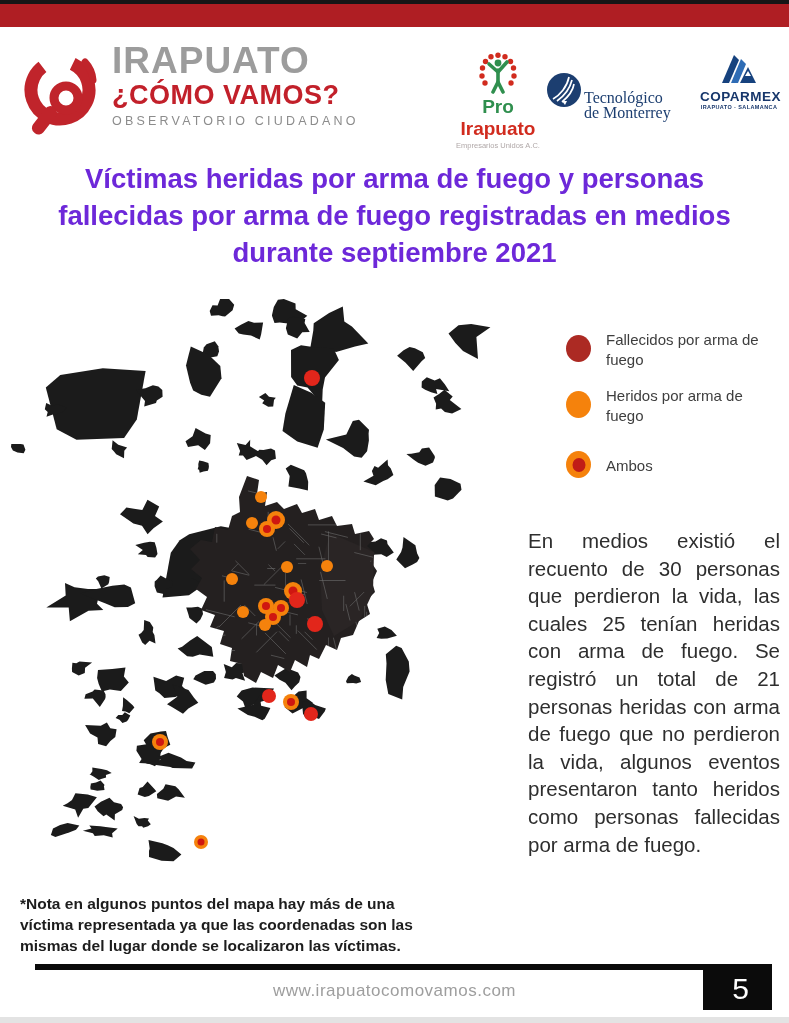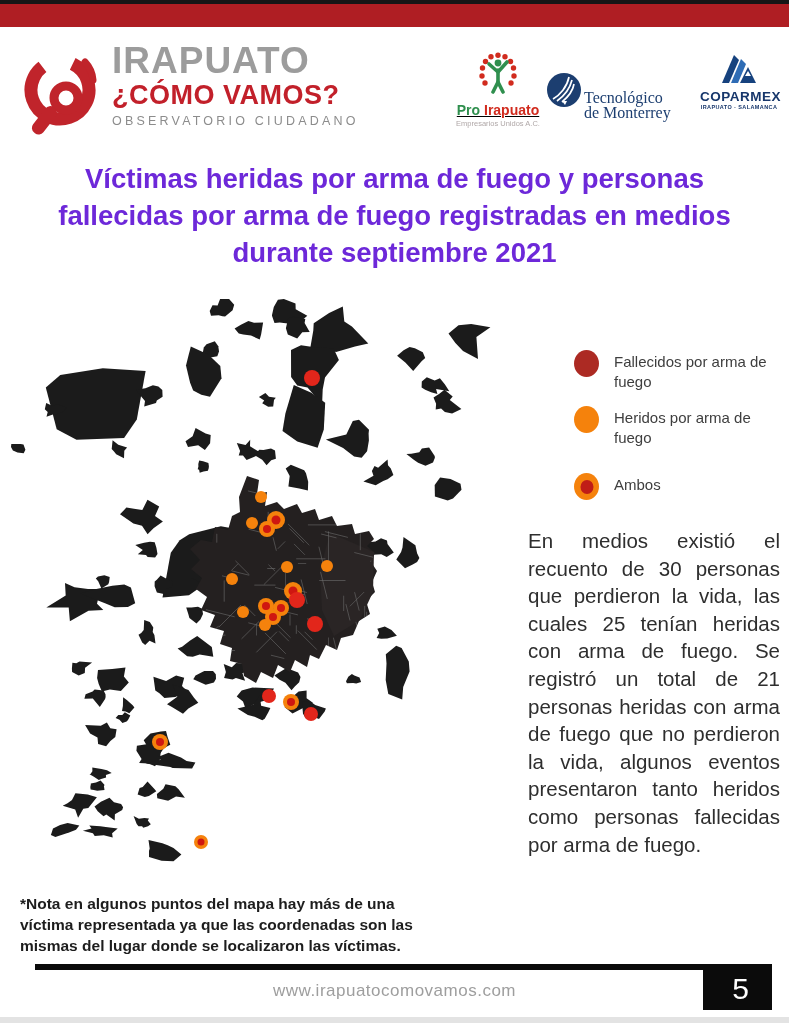--- a/index.html
+++ b/index.html
@@ -17,41 +17,41 @@
 
   
   #brand { left:22px; top:40px; width:340px; height:100px; }
   #brand-icon { left:0; top:2px; }
   #brand-text { left:90px; top:2px; width:260px; }
   #brand-title { font-size:37px; font-weight:bold; color:#9C9C9C; letter-spacing:1px; line-height:38px; }
   #brand-subtitle { font-size:27px; font-weight:bold; color:#C2202A; letter-spacing:0.5px; line-height:30px; }
   #brand-tagline { font-size:12.5px; color:#8C8C8C; letter-spacing:3.2px; margin-top:4px; }
 
   #pro-logo { left:443px; top:52px; width:110px; text-align:center; }
-  #pro-name { font-size:14px; font-weight:bold; margin-top:8px;text-decoration:underline; }
+  #pro-name { font-size:19px; font-weight:bold; margin-top:2px; }
   #pro-name .g { color:#2F8F4E; }
   #pro-name .r { color:#D12B1E; }
   #pro-sub { font-size:7.5px; color:#B0A8A8; margin-top:1px; }
 
   #tec-logo { left:546px; top:72px; width:130px; }
   #tec-text { position:absolute; left:38px; top:18px; font-family:"Liberation Serif", serif; color:#1C3E70; font-size:16px; line-height:15px; }
 
   #coparmex-logo { left:700px; top:53px; width:78px; text-align:center; }
   #coparmex-name { font-size:13.5px; font-weight:bold; color:#16366B; letter-spacing:0.5px; margin-top:2px; }
   #coparmex-sub { font-size:5.5px; font-weight:bold; color:#16366B; letter-spacing:0.4px; }
 
   
   #page-title { left:0; top:160px; width:789px; text-align:center; color:#6d28d9; font-weight:bold; font-size:27.5px; line-height:37px; }
 
   
   #map { left:0; top:270px; }
 
   
   #legend { left:566px; top:328px; width:215px; }
-  .legend-item { position:absolute; left:8px; display:flex; align-items:flex-start;margin-top:22px; }
+  .legend-item { position:absolute; left:0; display:flex; align-items:center; }
   .legend-marker { width:25px; height:27px; border-radius:50%; flex:0 0 25px; position:relative; }
   .legend-marker .inner { position:absolute; left:50%; top:50%; width:13px; height:14px; border-radius:50%; transform:translate(-50%,-50%); }
   .legend-label { margin-left:15px; width:158px; font-size:15px; line-height:19.5px; color:#3E3E3E; padding-top:2px; }
 
   
   #body-paragraph { left:506px; top:527px; width:252px; font-size:20.5px; line-height:27.6px; color:#2E2E2E; text-align:justify;margin-left:22px; }
 
   
   #footnote { left:20px; top:893px; width:424px; font-size:15.5px; line-height:21px; color:#1D1D1D;font-weight:bold; }
 

